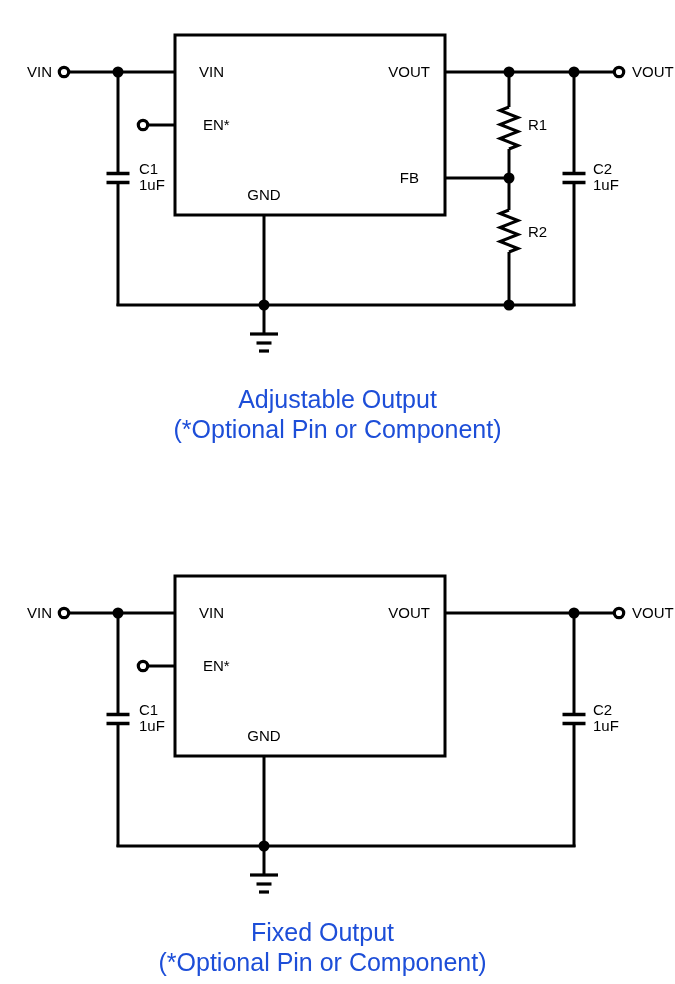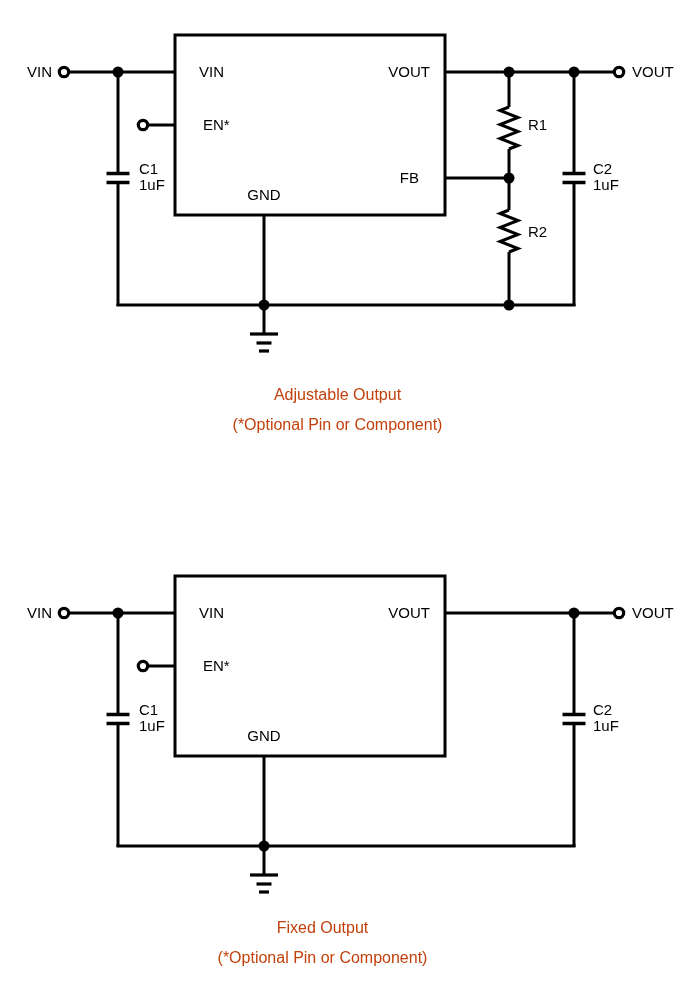--- a/index.html
+++ b/index.html
@@ -13,21 +13,21 @@
   #circuit-fixed{top:541px;}
   svg{display:block;}
   .wire{stroke:#000000;stroke-width:3;fill:none;}
   .plate{stroke:#000000;stroke-width:3.5;}
   .gbar{stroke:#000000;stroke-width:3.2;}
   .zig{stroke:#000000;stroke-width:3;fill:none;stroke-linejoin:miter;}
   .box{fill:#ffffff;stroke:#000000;stroke-width:3;}
   .dot{fill:#000000;}
   .term{fill:#ffffff;stroke:#000000;stroke-width:3.2;}
   svg text{font-size:15px;fill:#000000;font-family:"Liberation Sans","DejaVu Sans",sans-serif;}
-  .caption{position:absolute;left:0;width:675px;text-align:center;font-size:16px;line-height:1.1;color:#c2410c;}
+  .caption{position:absolute;left:0;width:675px;text-align:center;font-size:25px;line-height:1.1;color:#1d4ed8;}
   .caption.note{}
   .caption.shifted{transform:translateX(-15px);}
 </style>
 </head>
 <body>
 
 <div class="page">
 
   <figure class="circuit" id="circuit-adjustable">
     <svg width="675" height="352" viewBox="0 0 675 352">

